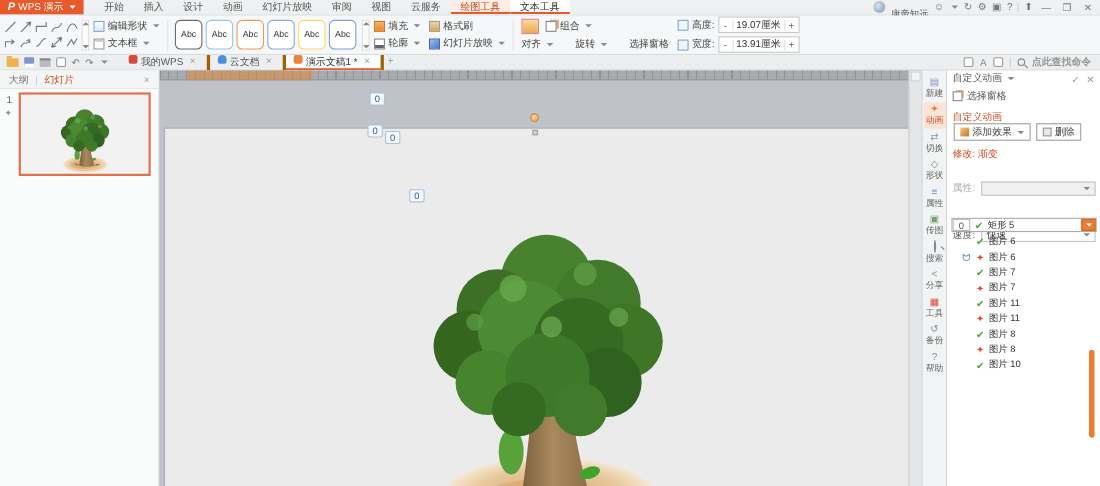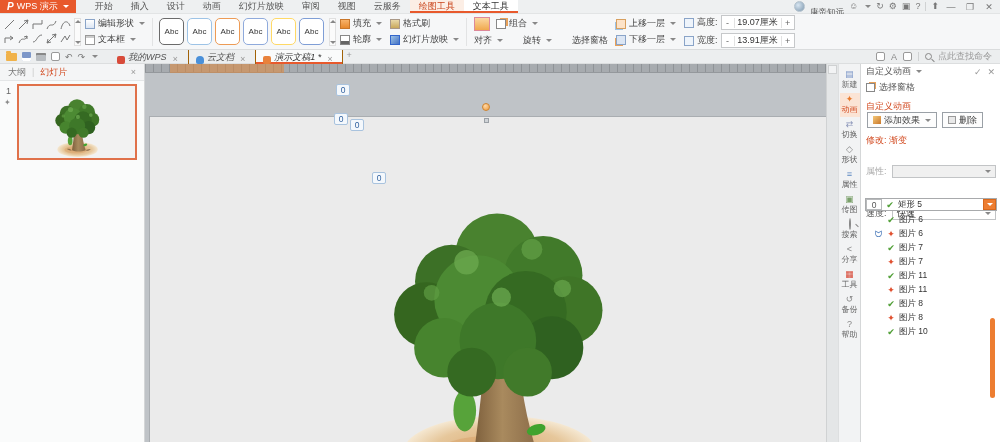--- a/index.html
+++ b/index.html
@@ -54,31 +54,31 @@
   
   .docbar { position:absolute; left:0; top:50px; width:1000px; height:14px; background:#eceeef; border-bottom:1px solid #dcdedf; display:flex; align-items:center; }
   .qicons { display:flex; align-items:center; gap:5px; padding:0 6px; color:#777; }
   .qi { font-size:9px; line-height:12px; }
   .qi-folder { width:11px; height:8px; background:#f0b24a; border-radius:1px; position:relative; }
   .qi-folder:before { content:""; position:absolute; left:0; top:-2px; width:5px; height:2px; background:#f0b24a; border-radius:1px 1px 0 0; }
   .qi-save { width:9px; height:9px; background:#7d97c8; border-radius:1px; box-shadow:inset 0 -3px 0 #fff; }
   .qi-print { width:10px; height:8px; background:#b8bcc0; border-radius:1px; box-shadow:inset 0 2px 0 #888; }
   .qi-preview { width:9px; height:9px; border:1px solid #999; border-radius:2px; background:#fff; }
   .ftabs { display:flex; align-items:stretch; height:14px; margin-left:6px; }
-  .ftab { display:flex; align-items:flex-end; gap:3px; padding:0 7px; border-right:1px solid #a16207; color:#555;font-style:italic; }
+  .ftab { display:flex; align-items:flex-start; gap:3px; padding:0 7px; border-right:3px solid #a16207; color:#555; }
   .ftab.active { background:#fafbfb; box-shadow:inset 0 -2px 0 #e8592c; color:#333; }
   .fico { width:8px; height:8px; border-radius:2px; flex:none; }
   .fico.wps { background:#d84b3a; }
   .fico.cloud { background:#4a90d9; border-radius:4px 4px 2px 2px; }
   .fico.ppt { background:#e8823c; }
   .ftab .x, .newtab { color:#999; padding:0 3px; }
   .docbar-right { margin-left:auto; display:flex; align-items:center; gap:6px; padding-right:8px; color:#888; }
   .mag { width:7px; height:7px; border:1px solid #888; border-radius:50%; position:relative; }
   .mag:after { content:""; position:absolute; left:5px; top:6px; width:4px; height:1px; background:#888; transform:rotate(45deg); }
-  .findtext { color:#999; }
+  .findtext { color:#999;font-weight:bold; }
 
   
   .main { position:absolute; left:0; top:64px; width:1000px; height:378px; }
 
   
   .left-panel { position:absolute; left:0; top:0; width:145px; height:378px; background:#fafbfb; border-right:1px solid #d4d6d7; }
   .lp-head { height:17px; display:flex; align-items:center; gap:6px; padding:0 8px; border-bottom:1px solid #e4e6e7; background:#f4f5f6; }
   .lp-tab { color:#777; }
   .lp-tab.active { color:#d2491f; }
   .lp-x { margin-left:auto; color:#999; }
@@ -281,32 +281,20 @@
           <span>对齐</span>
             <span class="car"></span>
         </div>
         <div class="rbtn">
           <span>旋转</span>
             <span class="car"></span>
         </div>
         <div class="rbtn">
           <span>选择窗格</span>
         </div>
-      </div>
-    </div>
-    <div class="stack2">
-      <div class="rbtn">
-        <span class="ric i-layerup"></span>
-        <span>上移一层</span>
-          <span class="car"></span>
-      </div>
-      <div class="rbtn">
-        <span class="ric i-layerdn"></span>
-        <span>下移一层</span>
-          <span class="car"></span>
       </div>
     </div>
     <div class="stack2">
       <div class="rbtn">
         <span class="ric i-hw"></span>
         <span>高度:</span>
         <div class="spin">
           <span class="sb">-</span>
           <span class="sv">19.07厘米</span>
           <span class="sp">+</span>

